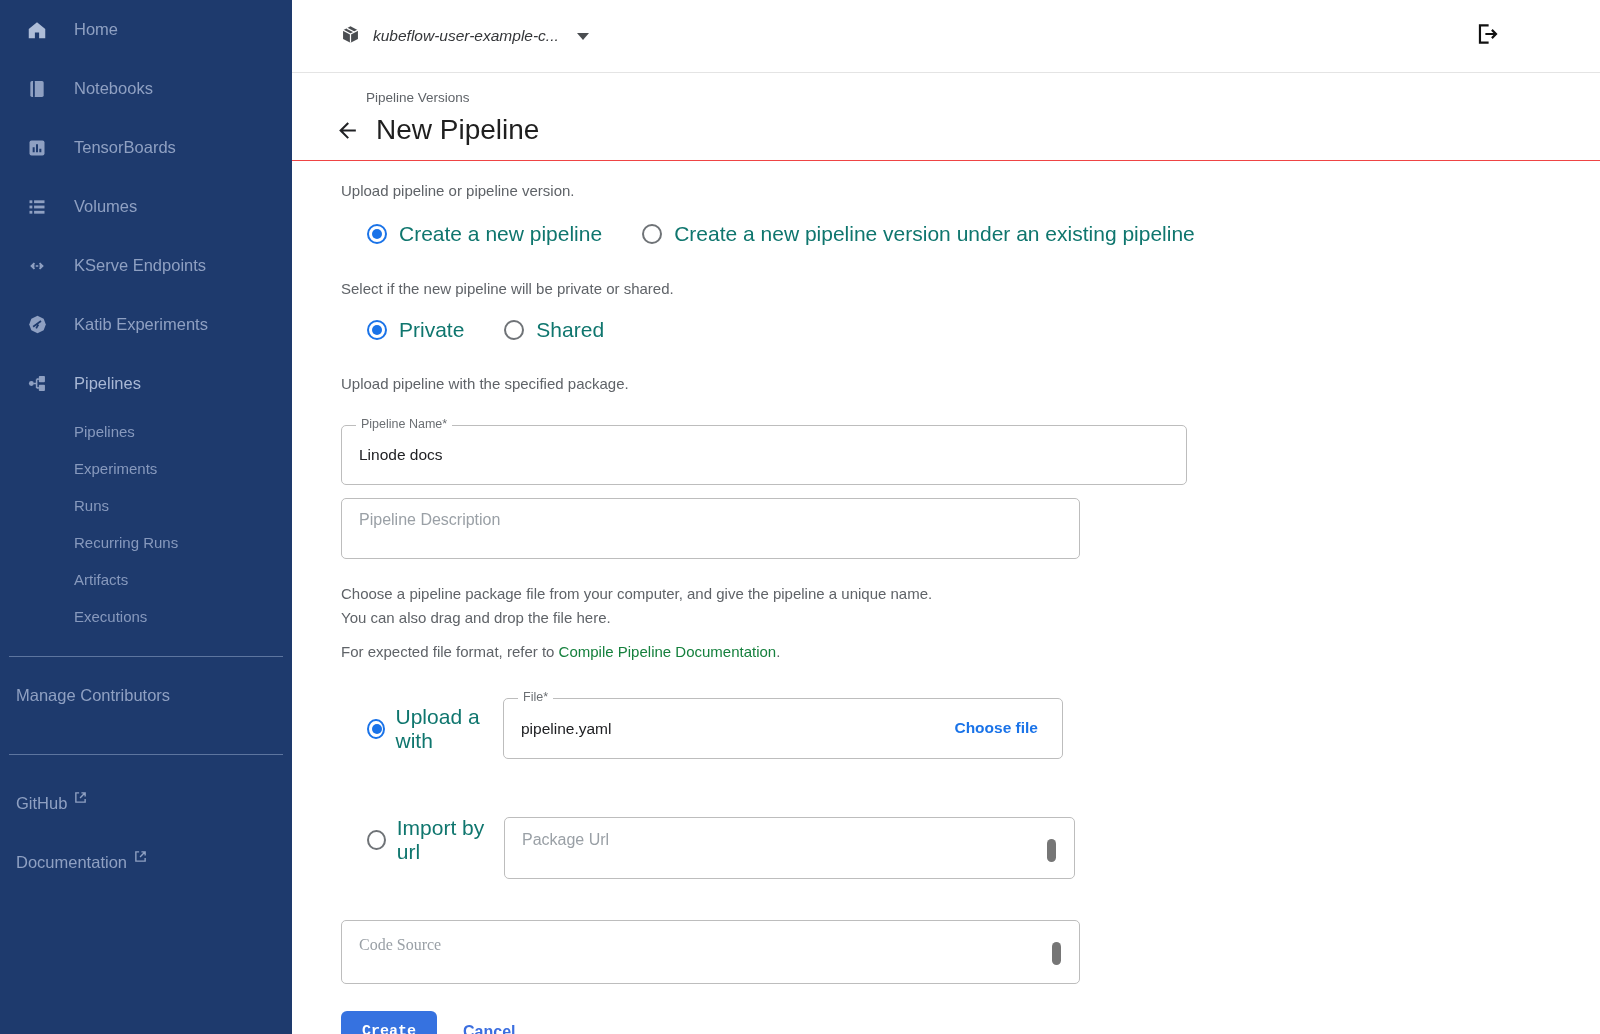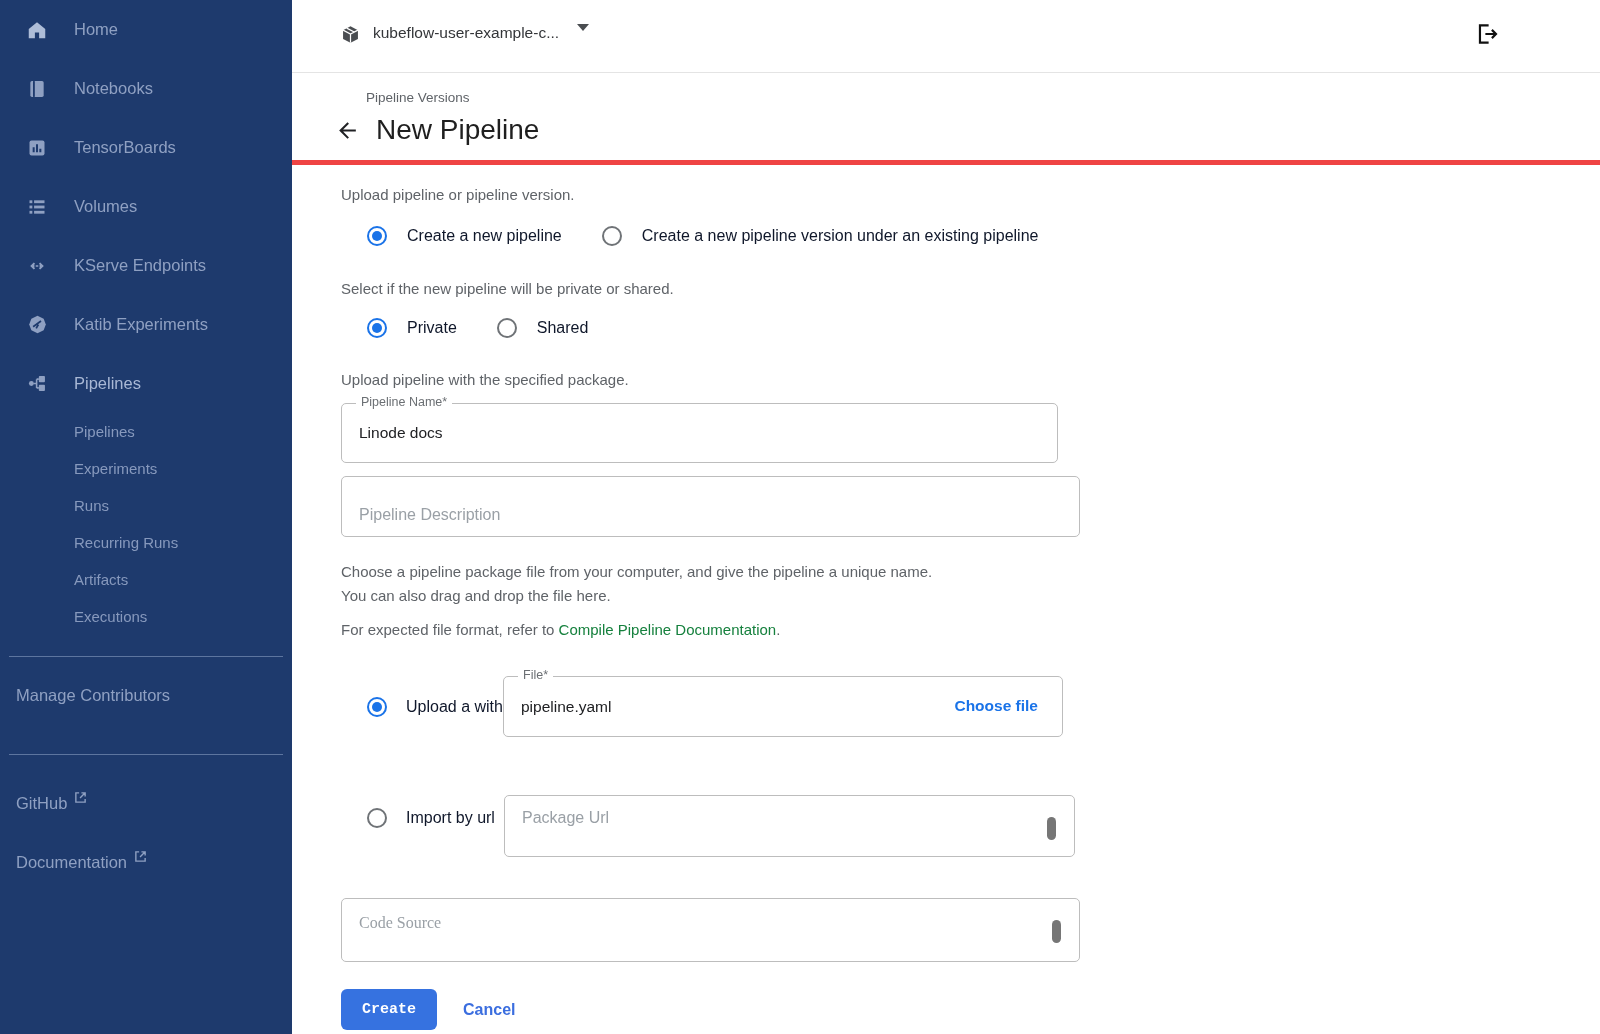--- a/index.html
+++ b/index.html
@@ -25,57 +25,57 @@
   .manage-item { padding:29px 0 0 16px; font-size:16.5px; height:66px; cursor:pointer; }
   .ext-item { padding:0 0 0 16px; font-size:16.5px; height:59px; display:flex;
     align-items:center; gap:7px; cursor:pointer; }
   .ext-item .ext-ic { margin-top:-10px; }
   .ext-ic svg { stroke:#8fa0c2; fill:none; }
 
   
   .main { flex:1; display:flex; flex-direction:column; background:#fff; }
   .topbar { height:73px; min-height:73px; background:#fff; border-bottom:1px solid #e4e4e4;
     display:flex; align-items:center; padding:0 100px 0 48px; }
-  .ns-selector { display:flex; gap:12px; cursor:pointer; }
+  .ns-selector { display:flex; align-items:center; gap:12px; cursor:pointer;font-style:italic; }
   .ns-label { font-size:15.5px; color:#343639; }
   .caret { width:0; height:0; border-left:6px solid transparent; border-right:6px solid transparent;
     border-top:7px solid #4a4d51; margin-left:6px; }
   .topbar-spacer { flex:1; }
   .logout-btn { cursor:pointer; display:flex; align-items:center; }
 
   .breadcrumb-row { padding:15px 0 0 74px; }
   .breadcrumb { font-size:13.5px; color:#5f6368; cursor:pointer; }
   .title-row { display:flex; align-items:center; gap:15px; padding:8px 0 14px 41px;
-    border-bottom:5px solid #ef4444; }
+    border-bottom:1px solid #ef4444; }
   .back-btn { width:28px; height:28px; display:flex; align-items:center; justify-content:center; cursor:pointer; }
   .page-title { font-size:28px; color:#1f1f1f; font-weight:400; }
 
   .form { padding:21px 0 0 49px; }
   .helper { font-size:15px; color:#5f6368; }
   .radio-row { display:flex; align-items:center; gap:40px; padding-left:26px; }
   .radio-opt { display:flex; align-items:center; gap:12px; cursor:pointer; }
   .radio { width:20px; height:20px; border-radius:50%; border:2px solid #6f7377;
     position:relative; background:#fff; }
   .radio.sel { border-color:#1a73e8; }
   .radio.sel::after { content:""; position:absolute; left:3px; top:3px; width:10px; height:10px;
     border-radius:50%; background:#1a73e8; }
-  .radio-label { font-size:16px; color:#0f172a;margin-left:8px; }
+  .radio-label { font-size:21px; color:#0f766e; }
 
   .field { position:relative; border:1px solid #bdbdbd; border-radius:5px; background:#fff; }
   .field .notch { position:absolute; top:-9px; left:14px; background:#fff; padding:0 5px;
     font-size:12.5px; color:#6b6f73; }
   .field .value { position:absolute; left:17px; font-size:15.5px; color:#202124; }
   .field .placeholder { position:absolute; left:17px; font-size:16px; color:#9aa0a6; }
   .scroll-pill { position:absolute; right:18px; top:21px; width:9px; height:23px;
     border-radius:4.5px; background:#767676; }
 
-  .f-name { width:717px; height:60px; margin:15px 0 0 0; }
+  .f-name { width:846px; height:60px; margin:33px 0 0 0; }
   .f-name .value { top:20px; }
   .f-desc { width:739px; height:61px; margin:13px 0 0 0; }
-  .f-desc .placeholder { top:29px; }
+  .f-desc .placeholder { top:12px; }
   .two-line { margin-top:23px; line-height:24px; }
   .link-line { margin-top:13px; font-size:15px; color:#5f6368; }
   .doc-link { color:#15803d; cursor:pointer; text-decoration:none; }
 
   .file-row { display:flex; align-items:center; margin-top:38px; }
   .radio-cell { width:162px; display:flex; align-items:center; gap:11px; padding-left:26px; }
   .radio-cell-2 { width:163px; }
   .f-file { width:560px; height:61px; }
   .f-file .value { top:21px; }
   .choose-file { position:absolute; right:24px; top:20px; font-size:15.5px; font-weight:bold;

